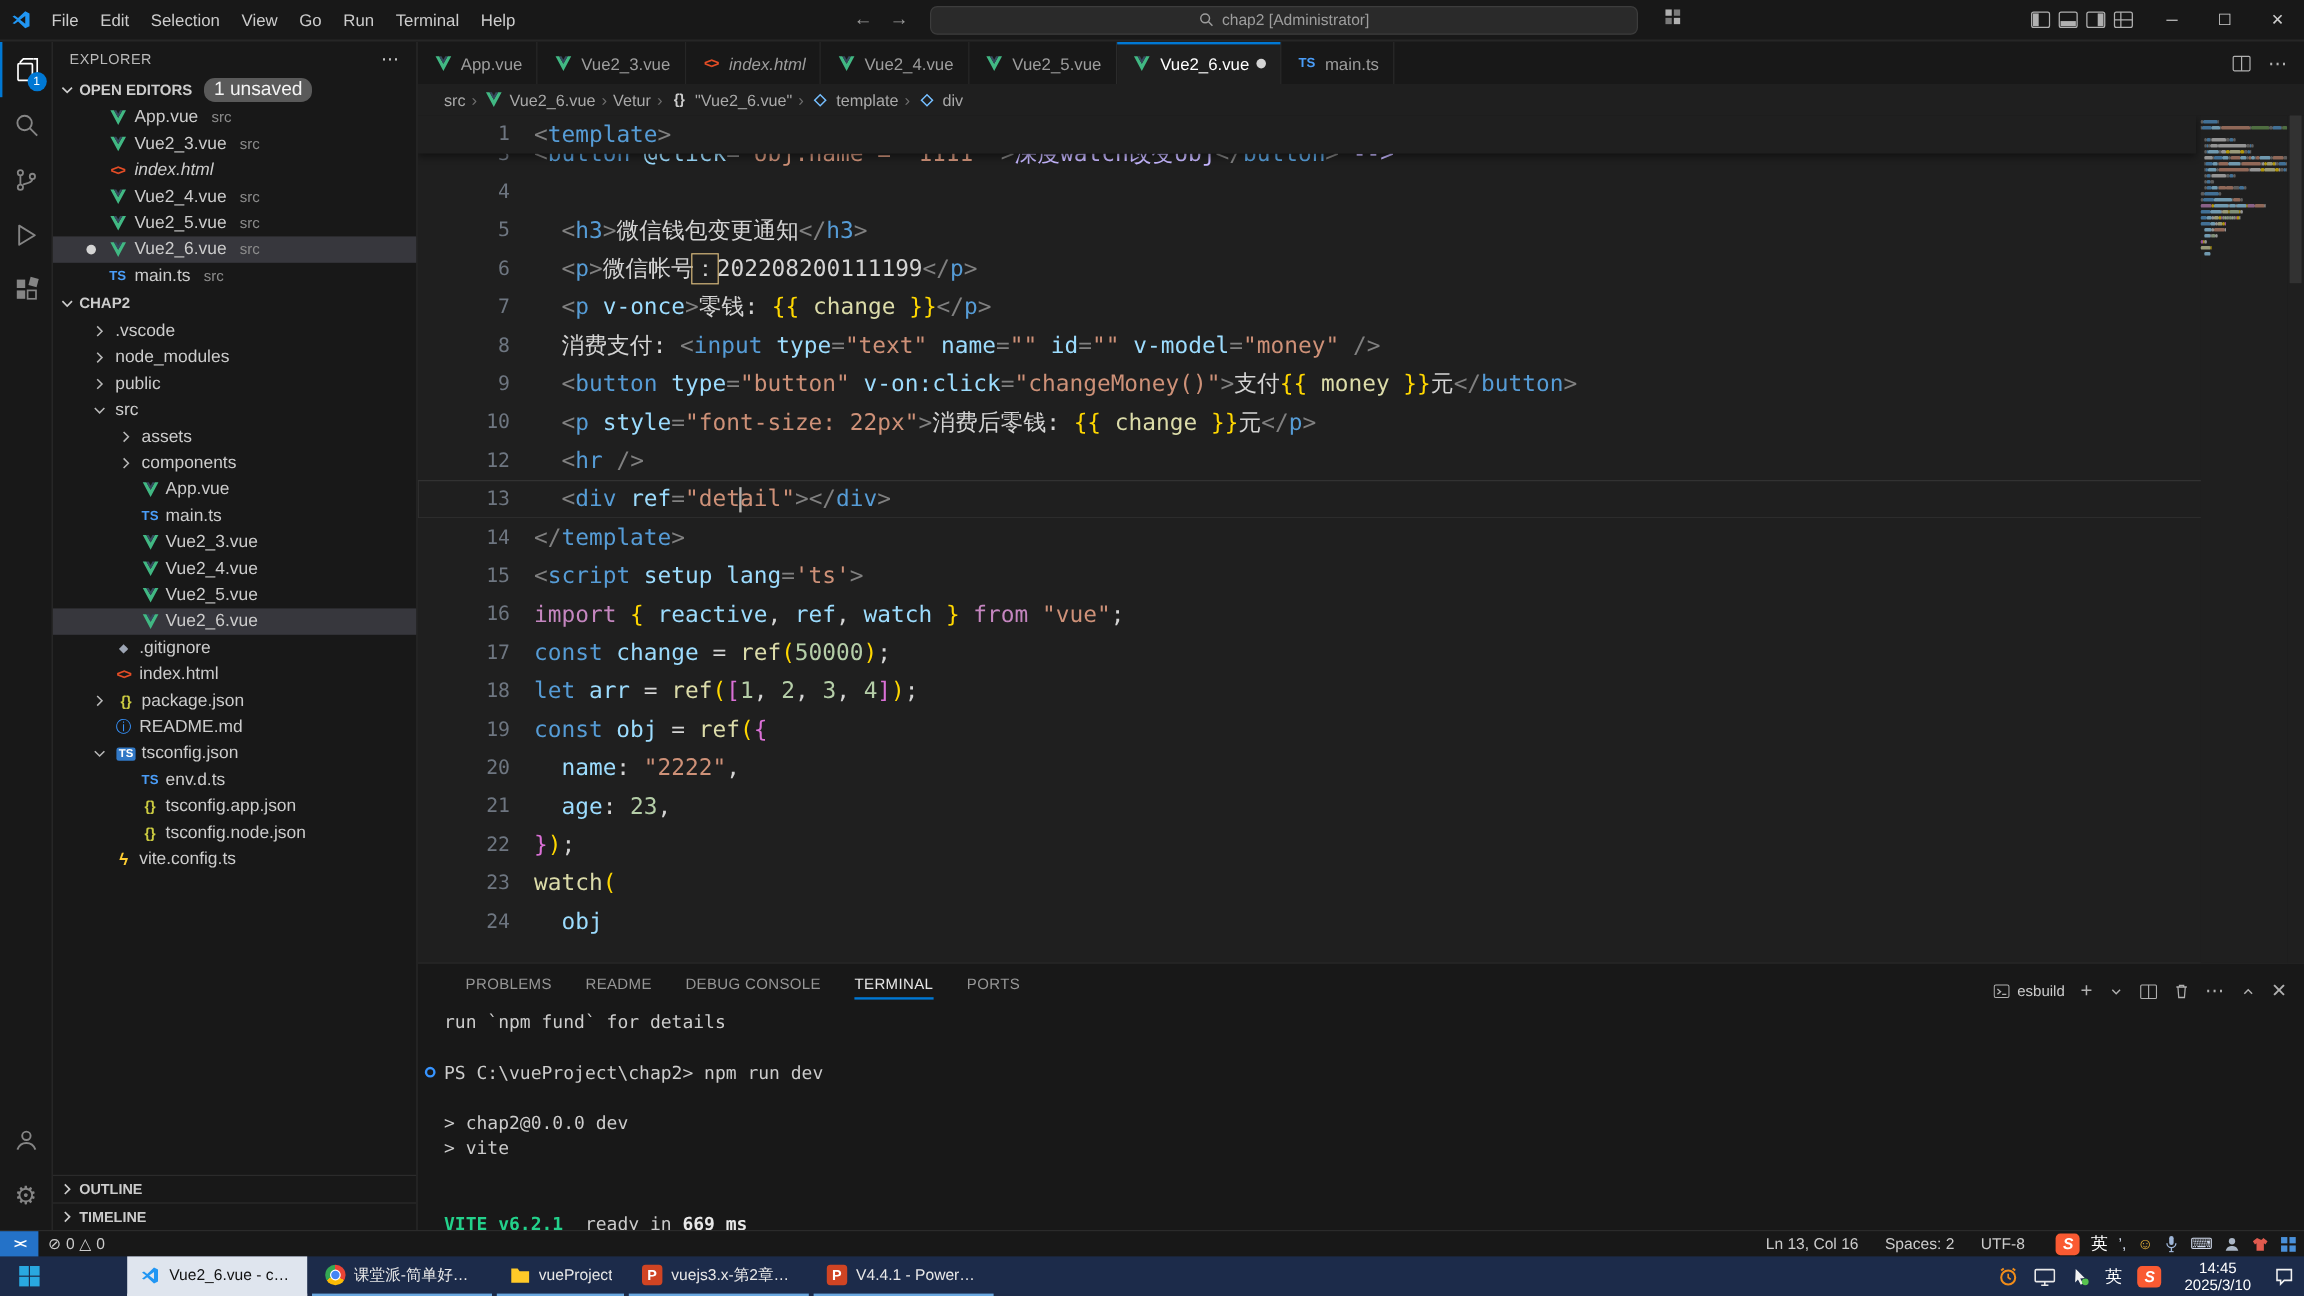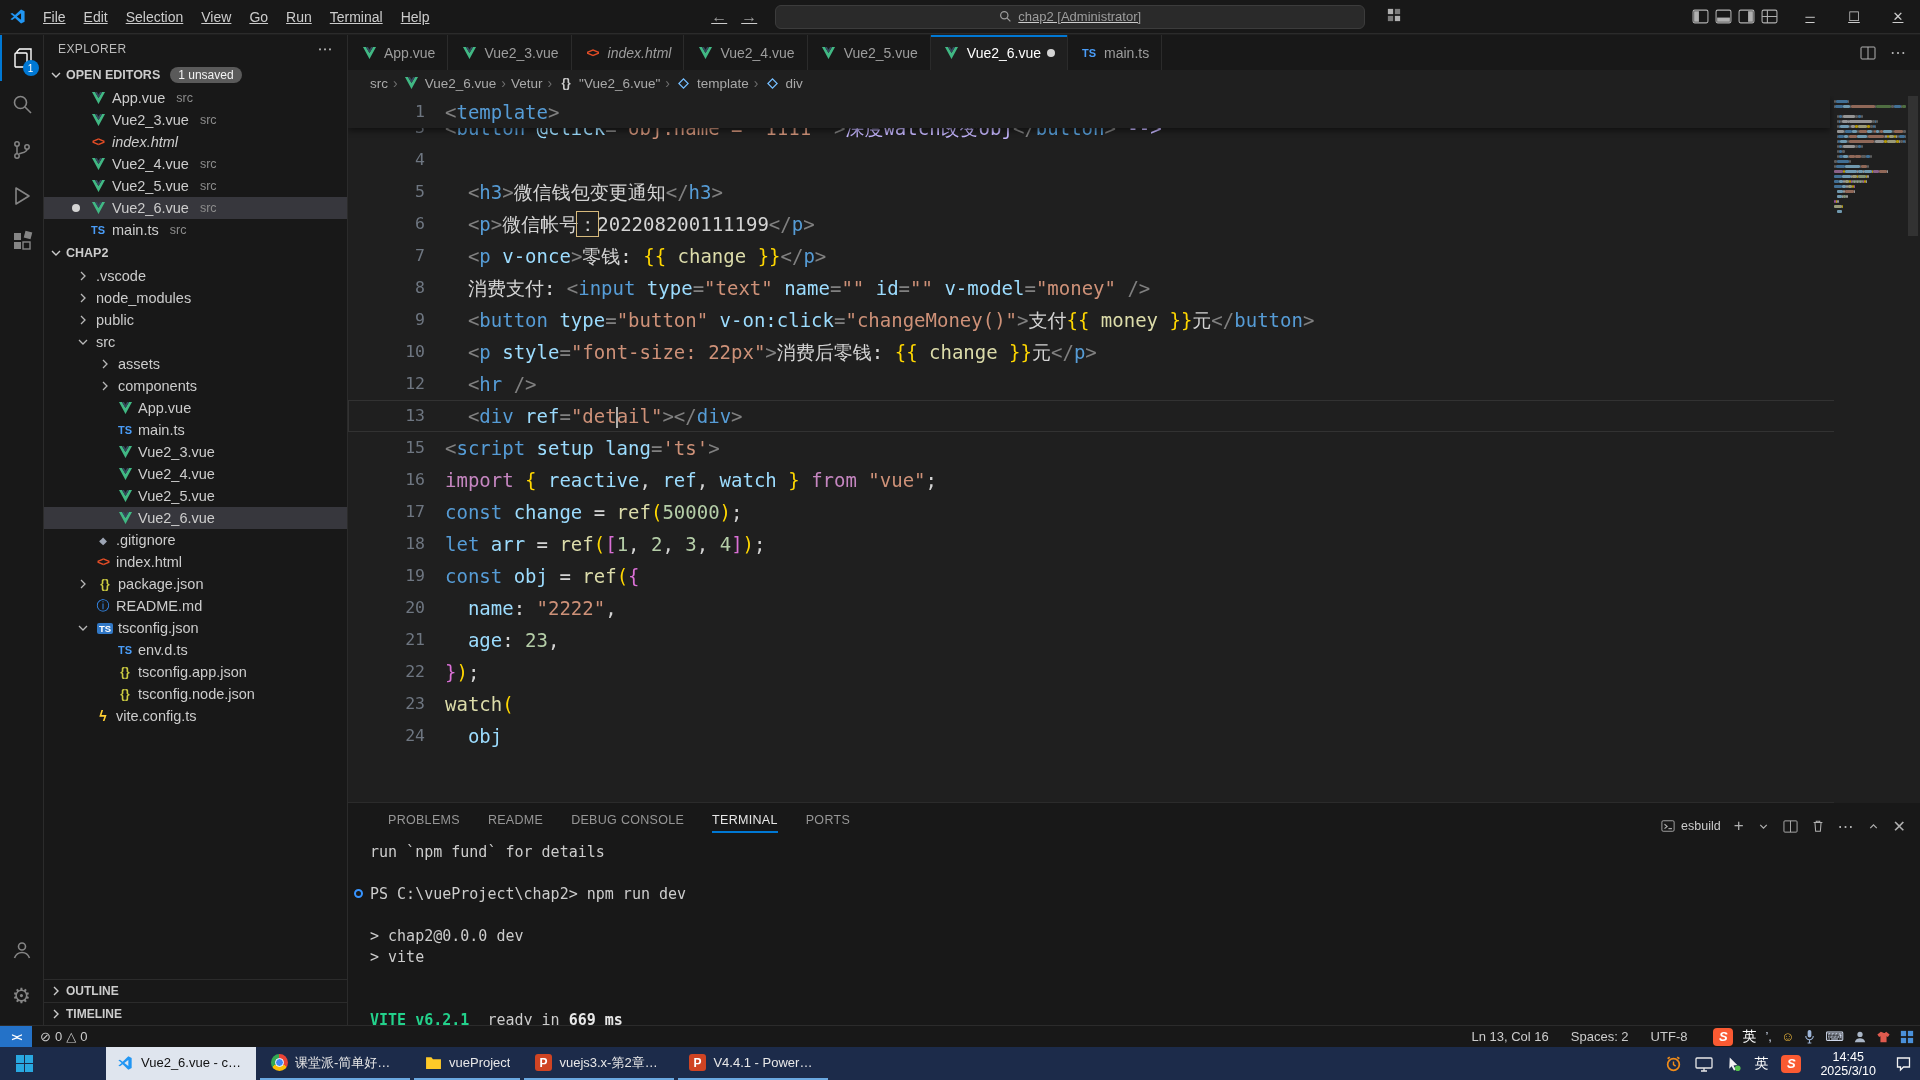--- a/index.html
+++ b/index.html
@@ -2,21 +2,21 @@
 <html><head>
 <meta charset="utf-8">
 <style>
   * { margin:0; padding:0; box-sizing:border-box; }
   html,body { width:1920px; height:1080px; overflow:hidden; background:#1f1f1f;
     font-family:"Liberation Sans", sans-serif; color:#cccccc; }
   .screen { position:absolute; inset:0; }
 
   
   .titlebar { position:absolute; top:0; left:0; right:0; height:34px; background:#181818;
-    border-bottom:1px solid #2b2b2b; display:flex; align-items:center; z-index:50;text-decoration:underline; }
+    border-bottom:1px solid #2b2b2b; display:flex; align-items:center; z-index:50; }
   .vs-logo { width:34px; display:flex; justify-content:center; }
   .menus { display:flex; }
   .menu-item { padding:0 9px; font-size:14px; line-height:34px; color:#cccccc; cursor:default; }
   .nav-arrows { display:flex; gap:14px; margin-left:auto; color:#9d9d9d; font-size:16px; }
   .cmd-center { width:590px; height:24px; margin:0 14px 0 18px; background:#2a2a2a;
     border:1px solid #3c3c3c; border-radius:6px; display:flex; align-items:center;
     justify-content:center; gap:6px; font-size:13px; color:#9d9d9d; }
   .tb-right { display:flex; align-items:center; margin-left:auto; }
   .tb-icon { width:30px; text-align:center; color:#b0b0b0; }
   .layout-toggles { display:flex; gap:6px; margin:0 10px; }
@@ -36,21 +36,21 @@
   .ab-bottom { margin-top:auto; margin-bottom:6px; display:flex; flex-direction:column; }
 
   
   .sidebar { position:absolute; top:35px; left:44px; width:304px; bottom:55px; background:#181818;
     border-right:1px solid #2b2b2b; font-size:14.5px; z-index:30; overflow:hidden; }
   .sb-title { height:28px; display:flex; align-items:center; padding:0 14px; font-size:12px;
     color:#bbbbbb; letter-spacing:.4px; }
   .sb-title .more { margin-left:auto; color:#cccccc; font-size:15px; }
   .section-header { height:24px; display:flex; align-items:center; gap:2px; padding:0 4px;
     font-size:12.5px; font-weight:bold; color:#cccccc; }
-  .badge-pill { background:#5a5a5a; color:#f3f3f3; font-weight:normal; font-size:12px;
+  .badge-pill { background:#5a5a5a; color:#f3f3f3; font-weight:normal; font-size:16px;
     border-radius:9px; padding:1px 8px; margin-left:8px; }
   .oe-row { height:22px; display:flex; align-items:center; padding-left:28px; gap:5px; }
   .oe-row.selected { background:#37373d; }
   .oe-dot-space { width:12px; flex:none; }
   .mod-dot { width:8px; height:8px; border-radius:50%; background:#d4d4d4; flex:none; }
   .oe-dot { width:8px; margin-right:4px; }
   .fname { color:#cccccc; white-space:nowrap; }
   .fname.italic { font-style:italic; }
   .fsuffix { color:#8c8c8c; font-size:12.5px; margin-left:6px; }
   .tree-row { height:22px; display:flex; align-items:center; gap:4px; }
@@ -683,20 +683,21 @@
           </div>
           <div class="code-line"><span class="ln">4</span><span class="lc"></span></div>
           <div class="code-line"><span class="ln">5</span><span class="lc"><span class="s-w">  </span><span class="s-pun">&lt;</span><span class="s-tag">h3</span><span class="s-pun">&gt;</span><span class="s-w">微信钱包变更通知</span><span class="s-pun">&lt;/</span><span class="s-tag">h3</span><span class="s-pun">&gt;</span></span></div>
           <div class="code-line"><span class="ln">6</span><span class="lc"><span class="s-w">  </span><span class="s-pun">&lt;</span><span class="s-tag">p</span><span class="s-pun">&gt;</span><span class="s-w">微信帐号</span><span class="s-box">：</span><span class="s-w">202208200111199</span><span class="s-pun">&lt;/</span><span class="s-tag">p</span><span class="s-pun">&gt;</span></span></div>
           <div class="code-line"><span class="ln">7</span><span class="lc"><span class="s-w">  </span><span class="s-pun">&lt;</span><span class="s-tag">p</span><span class="s-attr"> v-once</span><span class="s-pun">&gt;</span><span class="s-w">零钱: </span><span class="s-y">{{</span><span class="s-fn"> change </span><span class="s-y">}}</span><span class="s-pun">&lt;/</span><span class="s-tag">p</span><span class="s-pun">&gt;</span></span></div>
           <div class="code-line"><span class="ln">8</span><span class="lc"><span class="s-w">  消费支付: </span><span class="s-pun">&lt;</span><span class="s-tag">input</span><span class="s-attr"> type</span><span class="s-pun">=</span><span class="s-str">"text"</span><span class="s-attr"> name</span><span class="s-pun">=</span><span class="s-str">""</span><span class="s-attr"> id</span><span class="s-pun">=</span><span class="s-str">""</span><span class="s-attr"> v-model</span><span class="s-pun">=</span><span class="s-str">"money"</span><span class="s-pun"> /&gt;</span></span></div>
           <div class="code-line"><span class="ln">9</span><span class="lc"><span class="s-w">  </span><span class="s-pun">&lt;</span><span class="s-tag">button</span><span class="s-attr"> type</span><span class="s-pun">=</span><span class="s-str">"button"</span><span class="s-attr"> v-on:click</span><span class="s-pun">=</span><span class="s-str">"changeMoney()"</span><span class="s-pun">&gt;</span><span class="s-w">支付</span><span class="s-y">{{</span><span class="s-fn"> money </span><span class="s-y">}}</span><span class="s-w">元</span><span class="s-pun">&lt;/</span><span class="s-tag">button</span><span class="s-pun">&gt;</span></span></div>
           <div class="code-line"><span class="ln">10</span><span class="lc"><span class="s-w">  </span><span class="s-pun">&lt;</span><span class="s-tag">p</span><span class="s-attr"> style</span><span class="s-pun">=</span><span class="s-str">"font-size: 22px"</span><span class="s-pun">&gt;</span><span class="s-w">消费后零钱: </span><span class="s-y">{{</span><span class="s-fn"> change </span><span class="s-y">}}</span><span class="s-w">元</span><span class="s-pun">&lt;/</span><span class="s-tag">p</span><span class="s-pun">&gt;</span></span></div>
           <div class="code-line"><span class="ln">12</span><span class="lc"><span class="s-w">  </span><span class="s-pun">&lt;</span><span class="s-tag">hr</span><span class="s-pun"> /&gt;</span></span></div>
           <div class="code-line current"><span class="ln">13</span><span class="lc"><span class="s-w">  </span><span class="s-pun">&lt;</span><span class="s-tag">div</span><span class="s-attr"> ref</span><span class="s-pun">=</span><span class="s-str">"det</span><span class="cursor"></span><span class="s-str">ail"</span><span class="s-pun">&gt;&lt;/</span><span class="s-tag">div</span><span class="s-pun">&gt;</span></span></div>
+          <div class="code-line"><span class="ln">14</span><span class="lc"><span class="s-pun">&lt;/</span><span class="s-tag">template</span><span class="s-pun">&gt;</span></span></div>
           <div class="code-line"><span class="ln">15</span><span class="lc"><span class="s-pun">&lt;</span><span class="s-tag">script</span><span class="s-attr"> setup lang</span><span class="s-pun">=</span><span class="s-str">'ts'</span><span class="s-pun">&gt;</span></span></div>
           <div class="code-line"><span class="ln">16</span><span class="lc"><span class="s-kw">import </span><span class="s-y">{ </span><span class="s-attr">reactive</span><span class="s-w">, </span><span class="s-attr">ref</span><span class="s-w">, </span><span class="s-attr">watch</span><span class="s-y"> }</span><span class="s-kw"> from </span><span class="s-str">"vue"</span><span class="s-w">;</span></span></div>
           <div class="code-line"><span class="ln">17</span><span class="lc"><span class="s-kw2">const </span><span class="s-attr">change</span><span class="s-w"> = </span><span class="s-fn">ref</span><span class="s-y">(</span><span class="s-nm">50000</span><span class="s-y">)</span><span class="s-w">;</span></span></div>
           <div class="code-line"><span class="ln">18</span><span class="lc"><span class="s-kw2">let </span><span class="s-attr">arr</span><span class="s-w"> = </span><span class="s-fn">ref</span><span class="s-y">(</span><span class="s-m">[</span><span class="s-nm">1</span><span class="s-w">, </span><span class="s-nm">2</span><span class="s-w">, </span><span class="s-nm">3</span><span class="s-w">, </span><span class="s-nm">4</span><span class="s-m">]</span><span class="s-y">)</span><span class="s-w">;</span></span></div>
           <div class="code-line"><span class="ln">19</span><span class="lc"><span class="s-kw2">const </span><span class="s-attr">obj</span><span class="s-w"> = </span><span class="s-fn">ref</span><span class="s-y">(</span><span class="s-m">{</span></span></div>
           <div class="code-line"><span class="ln">20</span><span class="lc"><span class="s-attr">  name</span><span class="s-w">: </span><span class="s-str">"2222"</span><span class="s-w">,</span></span></div>
           <div class="code-line"><span class="ln">21</span><span class="lc"><span class="s-attr">  age</span><span class="s-w">: </span><span class="s-nm">23</span><span class="s-w">,</span></span></div>
           <div class="code-line"><span class="ln">22</span><span class="lc"><span class="s-m">}</span><span class="s-y">)</span><span class="s-w">;</span></span></div>
           <div class="code-line"><span class="ln">23</span><span class="lc"><span class="s-fn">watch</span><span class="s-y">(</span></span></div>
           <div class="code-line"><span class="ln">24</span><span class="lc"><span class="s-attr">  obj</span></span></div>

